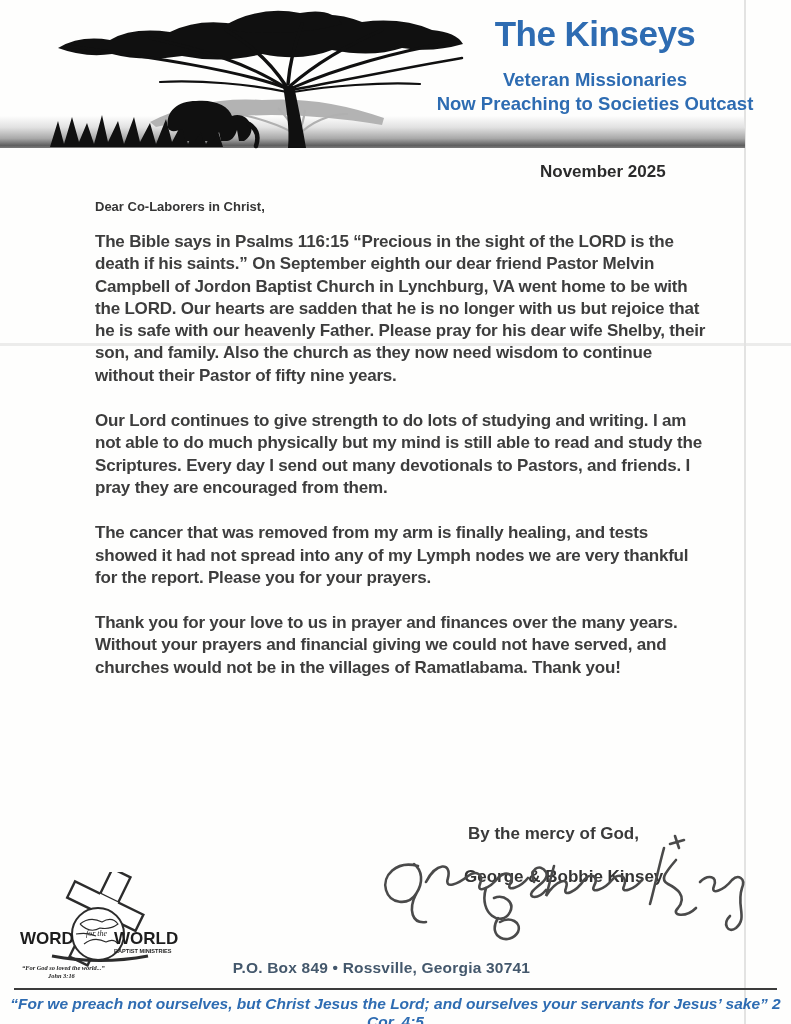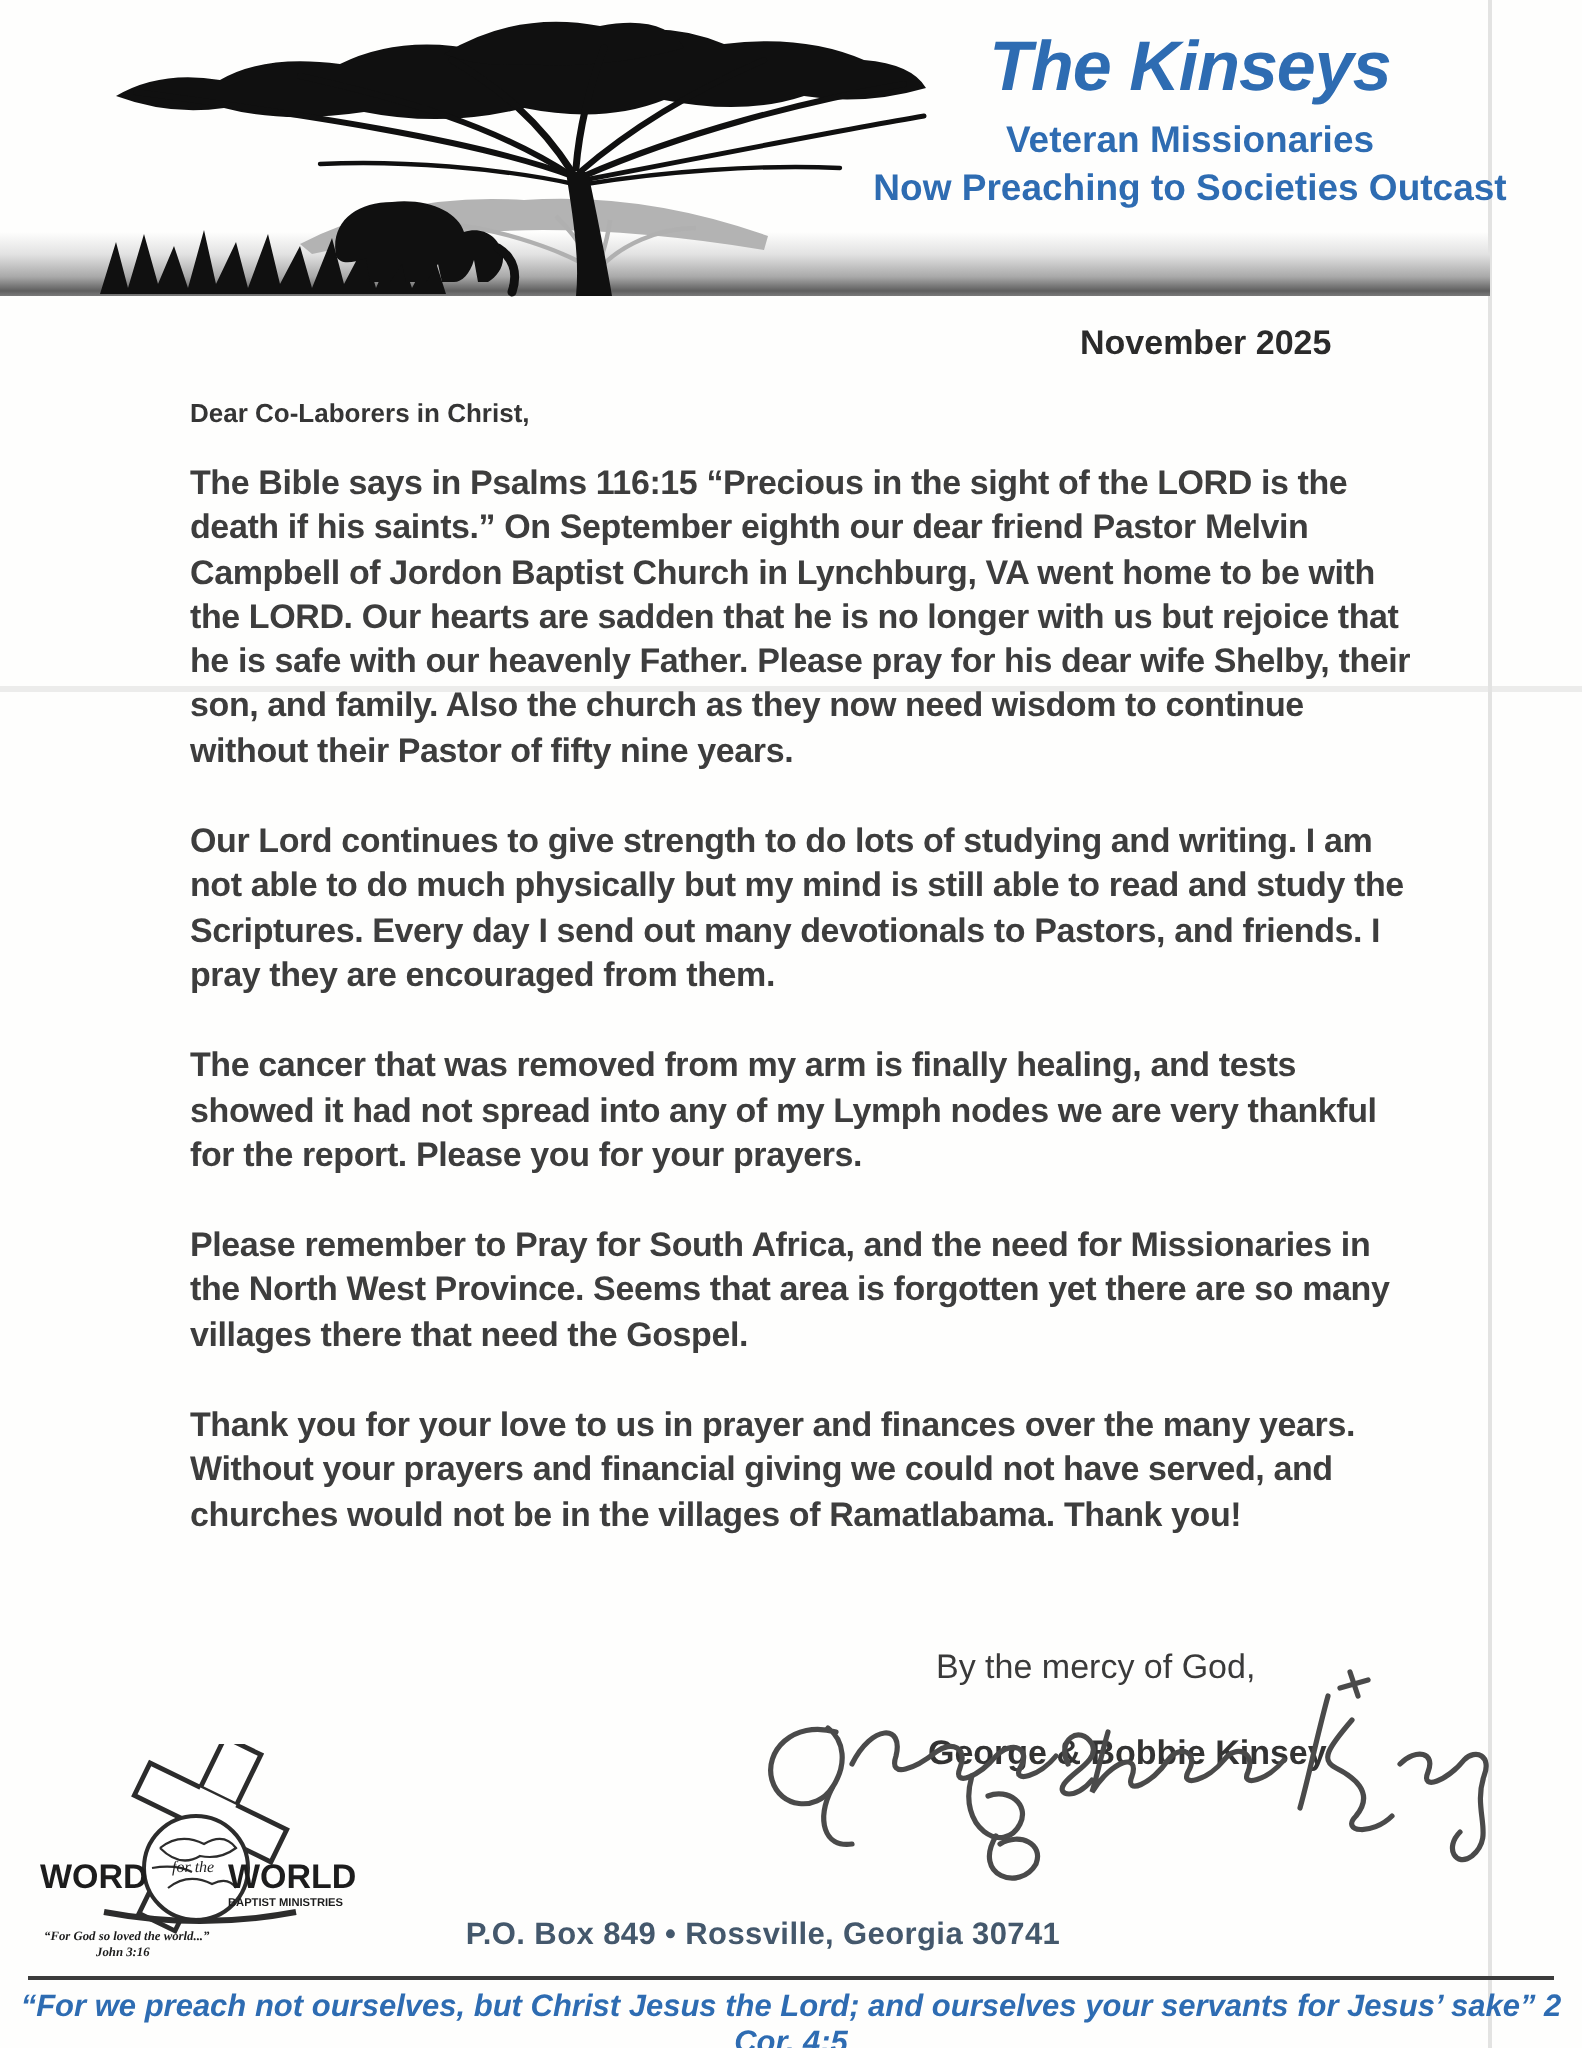--- a/index.html
+++ b/index.html
@@ -11,35 +11,35 @@
   
   .header-art{position:absolute;left:0;top:0;width:470px;height:152px;z-index:3;}
   .ground-band{
     position:absolute;left:0;top:116px;width:745px;height:32px;z-index:1;
     background:linear-gradient(to bottom, rgba(255,255,255,0) 0%, #e2e2e2 35%, #a9a9a9 70%, #5f5f5f 92%, #7a7a7a 100%);
   }
   .header-text{
     position:absolute;left:430px;top:14px;width:330px;z-index:4;
     text-align:center;color:#2e6cb2;font-weight:bold;
   }
-  .header-text .title{font-size:35px;letter-spacing:-0.5px;margin-bottom:4px;font-style:italic;}
+  .header-text .title{font-size:35px;letter-spacing:-0.5px;margin-bottom:14px;}
   .header-text .sub{font-size:18.5px;line-height:1.3;text-align:center;}
   
   .fold-line{position:absolute;left:0;right:0;height:3px;background:rgba(190,190,190,0.28);z-index:0;}
   .scan-edge{position:absolute;top:0;bottom:0;left:744px;width:2px;background:#e3e3e2;z-index:0;}
   
   .date{position:absolute;left:540px;top:162px;font-size:17px;font-weight:bold;color:#2b2b2b;}
   .salutation{position:absolute;left:95px;top:199px;font-size:13px;font-weight:bold;color:#353535;}
   .body-text{
     position:absolute;left:95px;top:231px;width:614px;
     font-size:17px;font-weight:bold;line-height:22.3px;color:#3d3d3d;letter-spacing:-0.2px;
   }
   .body-text p{margin:0 0 23px 0;}
   
-  .closing{position:absolute;left:468px;top:824px;font-size:17px;font-weight:normal;color:#3a3a3a;}
+  .closing{position:absolute;left:468px;top:824px;font-size:17px;font-weight:bold;color:#3a3a3a;}
   .typed-name{position:absolute;left:464px;top:867px;font-size:17px;font-weight:bold;color:#333;}
   .sig-svg{position:absolute;left:378px;top:832px;width:372px;height:112px;z-index:5;pointer-events:none;}
   
   .logo-svg{position:absolute;left:18px;top:872px;width:165px;height:110px;}
   
   .footer-address{
     position:absolute;left:0;right:40px;top:959px;text-align:center;
     font-size:15.5px;font-weight:bold;color:#44586c;letter-spacing:0.2px;padding-left:12px;
   }
   .footer-rule{position:absolute;left:14px;right:14px;top:988px;border-top:2.5px solid #3c3c3c;}
@@ -96,21 +96,20 @@
     <div class="sub">Now Preaching to Societies Outcast</div>
   </div>
 
   <div class="date">November 2025</div>
   <div class="salutation">Dear Co-Laborers in Christ,</div>
 
   <div class="body-text">
     <p>The Bible says in Psalms 116:15 “Precious in the sight of the LORD is the death if his saints.” On September eighth our dear friend Pastor Melvin Campbell of Jordon Baptist Church in Lynchburg, VA went home to be with the LORD. Our hearts are sadden that he is no longer with us but rejoice that he is safe with our heavenly Father. Please pray for his dear wife Shelby, their son, and family. Also the church as they now need wisdom to continue without their Pastor of fifty nine years.</p>
     <p>Our Lord continues to give strength to do lots of studying and writing. I am not able to do much physically but my mind is still able to read and study the Scriptures. Every day I send out many devotionals to Pastors, and friends. I pray they are encouraged from them.</p>
     <p>The cancer that was removed from my arm is finally healing, and tests showed it had not spread into any of my Lymph nodes we are very thankful for the report. Please you for your prayers.</p>
-    <p>Please remember to Pray for South Africa, and the need for Missionaries in the North West Province. Seems that area is forgotten yet there are so many villages there that need the Gospel.</p>
     <p>Thank you for your love to us in prayer and finances over the many years. Without your prayers and financial giving we could not have served, and churches would not be in the villages of Ramatlabama. Thank you!</p>
   </div>
 
   <div class="closing">By the mercy of God,</div>
   <div class="typed-name">George &amp; Bobbie Kinsey</div>
   <svg class="sig-svg" viewBox="0 0 372 112" aria-hidden="true">
     <g stroke="#4a4a4a" stroke-width="2.6" fill="none" stroke-linecap="round">
 
       <path d="M40 34 C18 28 4 44 8 58 C12 72 30 74 38 62 C46 50 44 38 36 32"></path>
       <path d="M38 62 C30 78 34 92 48 90"></path>

